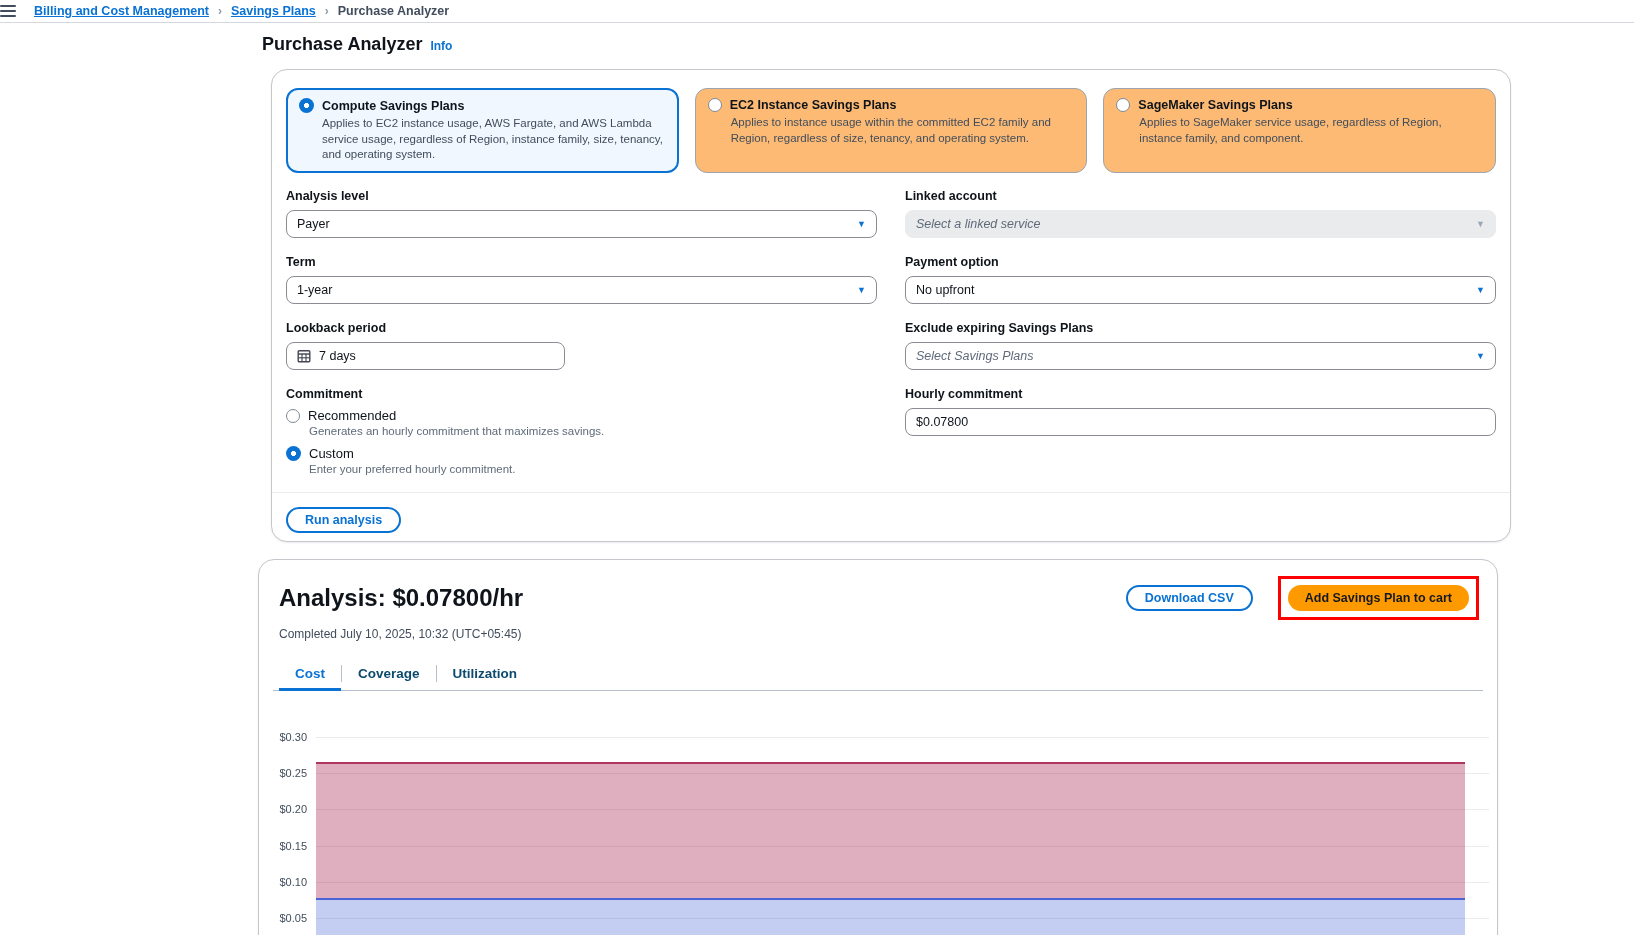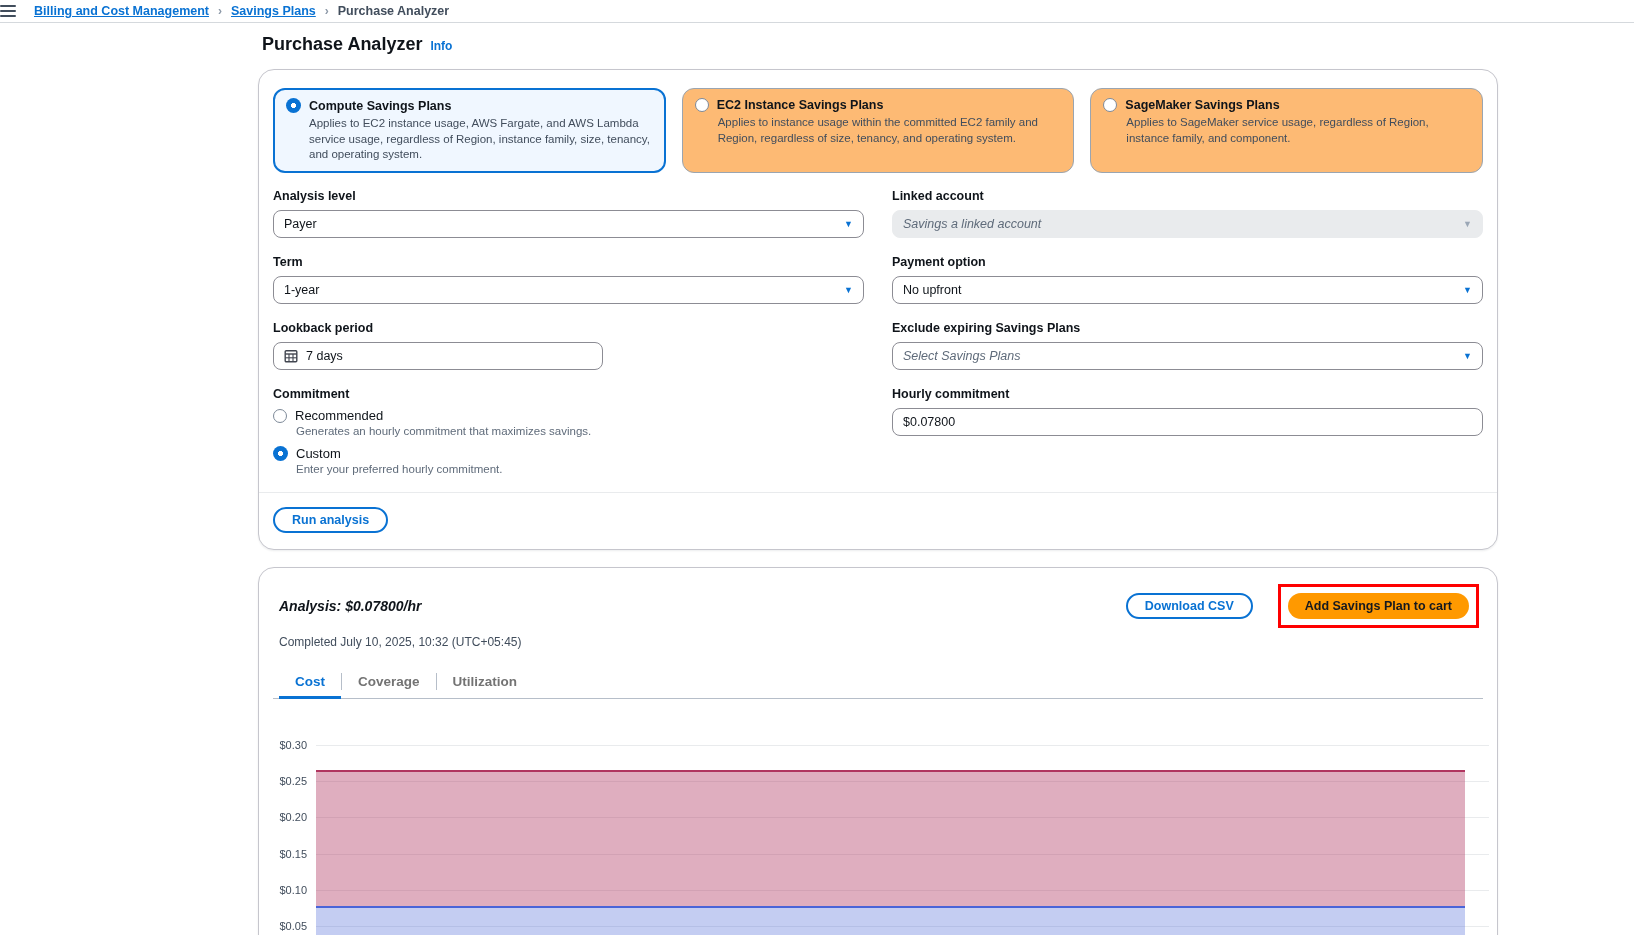--- a/index.html
+++ b/index.html
@@ -16,21 +16,21 @@
   .crumb-current { color:#414d5c; font-weight:700; }
 
   
   .content { padding:9px 0 0 258px; width:1498px; }
   .title-row { display:flex; align-items:baseline; gap:8px; margin:2px 0 14px 4px; }
   .page-title { font-size:18px; font-weight:700; }
   .info-link { color:#0972d3; font-size:12px; font-weight:700; text-decoration:none; cursor:pointer; }
 
   .card { width:1240px; background:#fff; border:1px solid #c6c6cd; border-radius:16px;
           box-shadow:0 1px 2px rgba(0,28,36,.08); }
-  .form-card { padding:18px 14px 16px 14px; margin-bottom:17px; }
+  .form-card { padding:18px 14px 8px 14px; margin-bottom:17px;margin-left:13px; }
 
   
   .tiles { display:flex; gap:16px; margin-bottom:16px; }
   .tile { flex:1 1 0; border:1px solid #9aa5b1; border-radius:12px; padding:9px 12px; cursor:pointer; background:#fdba74; }
   .tile.selected { border:2px solid #0972d3; background:#f0f7ff; padding:8px 11px; }
   .tile-head { display:flex; align-items:center; gap:8px; }
   .radio { width:14px; height:14px; border-radius:50%; border:1.5px solid #7d8998; background:#fff; flex:0 0 auto; }
   .radio.checked { border:none; background:radial-gradient(circle,#fff 0 2.6px,#0972d3 2.6px); width:15px; height:15px; }
   .tile-title { font-size:12.5px; font-weight:700; }
   .tile-desc { font-size:11.5px; color:#414d5c; line-height:1.35; margin:3px 0 0 23px; }
@@ -39,44 +39,44 @@
   .form-grid { display:grid; grid-template-columns:1fr 1fr; column-gap:28px; row-gap:0; }
   .field { margin-bottom:17px; }
   .field-label { font-size:12.5px; font-weight:700; margin-bottom:7px; }
   .control { height:28px; border:1px solid #8c8c94; border-radius:8px; background:#fff;
              display:flex; align-items:center; padding:0 10px; font-size:12.5px; cursor:pointer; }
   .control .value { flex:1; }
   .caret { color:#0972d3; font-size:9px; }
   .control.disabled { background:#e9ebed; border-color:#e9ebed; cursor:default; }
   .control.disabled .caret { color:#9ba7b6; }
   .placeholder { font-style:italic; color:#5f6b7a; }
-  .lookback { width:330px; cursor:text; gap:8px; }
+  .lookback { width:279px; cursor:text; gap:8px; }
   .cal-icon { display:flex; }
 
   .commit-option { display:flex; align-items:flex-end; gap:8px; margin-top:2px; cursor:pointer; }
   .commit-title { font-size:13px; }
   .commit-desc { font-size:11.5px; color:#5f6b7a; margin:2px 0 9px 23px; }
 
   .card-divider { height:1px; background:#e9ebed; margin:4px -14px 14px -14px; }
 
   .btn { display:inline-flex; align-items:center; justify-content:center; border-radius:100px;
          font-size:12.5px; font-weight:700; cursor:pointer; font-family:inherit; }
   .btn-secondary { background:#fff; border:2px solid #0972d3; color:#0972d3; padding:3px 17px; height:26px; }
   .btn-primary { background:#ff9900; border:none; color:#16191f; padding:4px 17px; height:26px; }
 
   
   .analysis-card { padding:16px 14px 40px 14px; height:470px; }
   .analysis-head { display:flex; align-items:center; justify-content:space-between; padding:0 4px 0 6px; }
-  .analysis-title { font-size:14px; font-weight:700;font-style:italic; }
+  .analysis-title { font-size:24px; font-weight:700; }
   .analysis-actions { display:flex; align-items:center; gap:25px; }
   .red-annotation { border:3px solid #fe0000; padding:6px 7px; display:inline-flex; }
   .completed { font-size:12px; color:#414d5c; margin:7px 0 0 6px; }
 
   .tabs { display:flex; align-items:stretch; margin-top:19px; border-bottom:1px solid #b6bec9; padding-left:6px; }
-  .tab { padding:6px 16px 9px 16px; font-size:13.5px; font-weight:700; color:#737373; cursor:pointer; position:relative; }
+  .tab { padding:6px 16px 9px 16px; font-size:13.5px; font-weight:700; color:#0c4a6e; cursor:pointer; position:relative; }
   .tab.active { color:#0972d3; }
   .tab.active::after { content:""; position:absolute; left:0; right:0; bottom:-1px; height:3px; background:#0972d3; }
   .tab-sep { width:1px; background:#b6bec9; margin:5px 0 8px 0; }
 
   
   .chart-wrap { position:relative; margin:46px 18px 0 43px; height:218px; }
   .gridline { position:absolute; left:0; right:-24px; height:1px; background:#e9ebed; }
   .ylabel { position:absolute; right:calc(100% + 9px); transform:translateY(-50%); font-size:11px; color:#414d5c; white-space:nowrap; }
   .area { position:absolute; left:0; right:0; }
 </style>
@@ -133,21 +133,21 @@
       <div class="field">
         <div class="field-label">Analysis level</div>
         <div class="control">
           <span class="value">Payer</span>
           <span class="caret">▼</span>
         </div>
       </div>
       <div class="field">
         <div class="field-label">Linked account</div>
         <div class="control disabled">
-          <span class="value placeholder">Savings a linked account</span>
+          <span class="value placeholder">Select a linked service</span>
           <span class="caret">▼</span>
         </div>
       </div>
 
       <div class="field">
         <div class="field-label">Term</div>
         <div class="control">
           <span class="value">1-year</span>
           <span class="caret">▼</span>
         </div>

